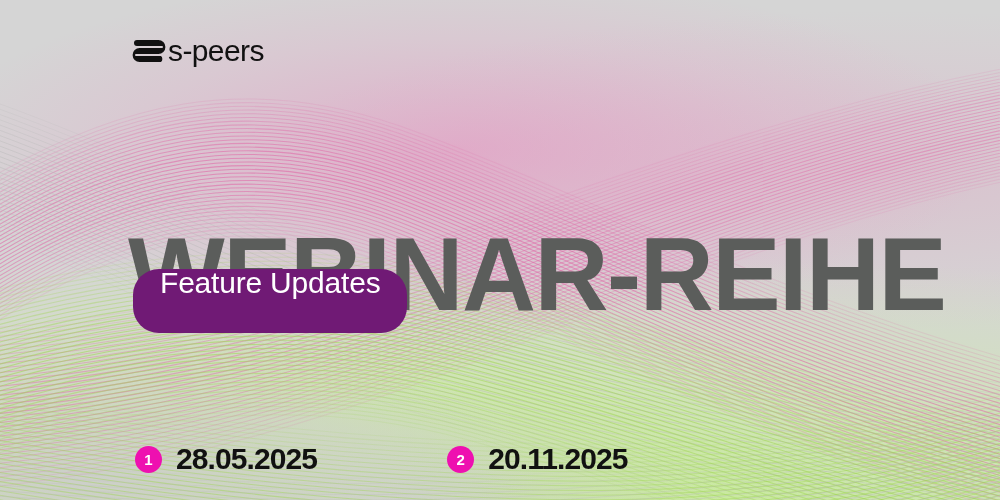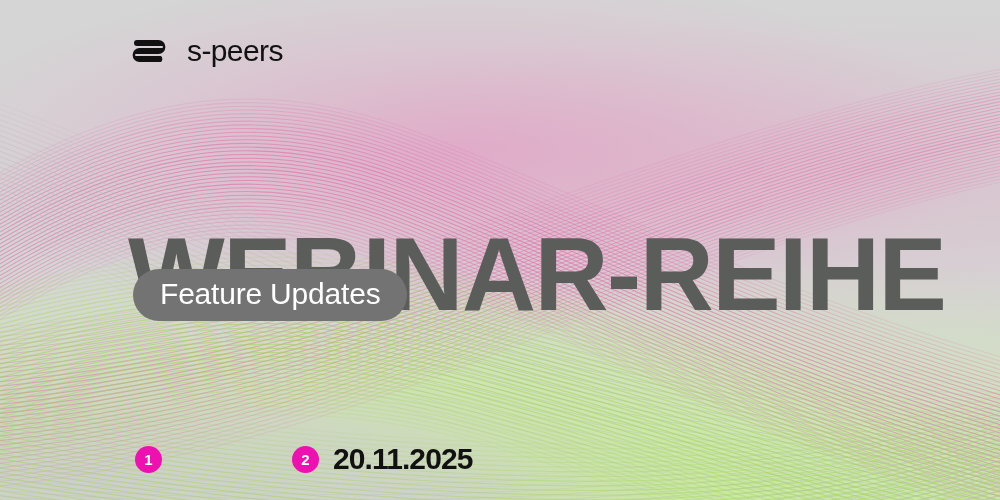--- a/index.html
+++ b/index.html
@@ -47,21 +47,21 @@
       radial-gradient(46% 34% at 40% 100%, rgba(206,206,206,0.85) 0%, rgba(213,213,213,0) 70%);
   }
 
   
   #logo {
     position: absolute;
     left: 131px;
     top: 36px;
     display: flex;
     align-items: center;
-    gap: 20px;
+    gap: 1px;
     z-index: 6;
   }
   #logo-mark { display: block; }
   #logo-word {
     font-size: 30px;
     line-height: 1;
     font-weight: 400;
     color: #111111;
     letter-spacing: -0.6px;
     white-space: nowrap;
@@ -81,26 +81,26 @@
     white-space: nowrap;
     transform: scaleX(0.985);
     transform-origin: left top;
   }
 
   
   #badge {
     position: absolute;
     left: 133px;
     top: 269px;
-    height: 52px;
+    height: 64px;
     padding: 0 27px;
     display: flex;
-    align-items: center;
+    align-items: flex-start;
     border-radius: 26px;
-    background: #737373;
+    background: #701a75;
     z-index: 5;
   }
   #badge-label {
     color: #ffffff;
     font-size: 30px;
     line-height: 1;
     font-weight: 500;
     letter-spacing: -0.2px;
     white-space: nowrap;
     position: relative;
@@ -794,20 +794,21 @@
 
   <h1 id="headline">WEBINAR-REIHE</h1>
 
   <div id="badge">
     <span id="badge-label">Feature Updates</span>
   </div>
 
   <div id="dates">
     <div class="date-item">
       <span class="date-num">1</span>
+      <span class="date-text">28.05.2025</span>
     </div>
     <div class="date-item">
       <span class="date-num">2</span>
       <span class="date-text">20.11.2025</span>
     </div>
   </div>
 
 </div>
 
 </body></html>

